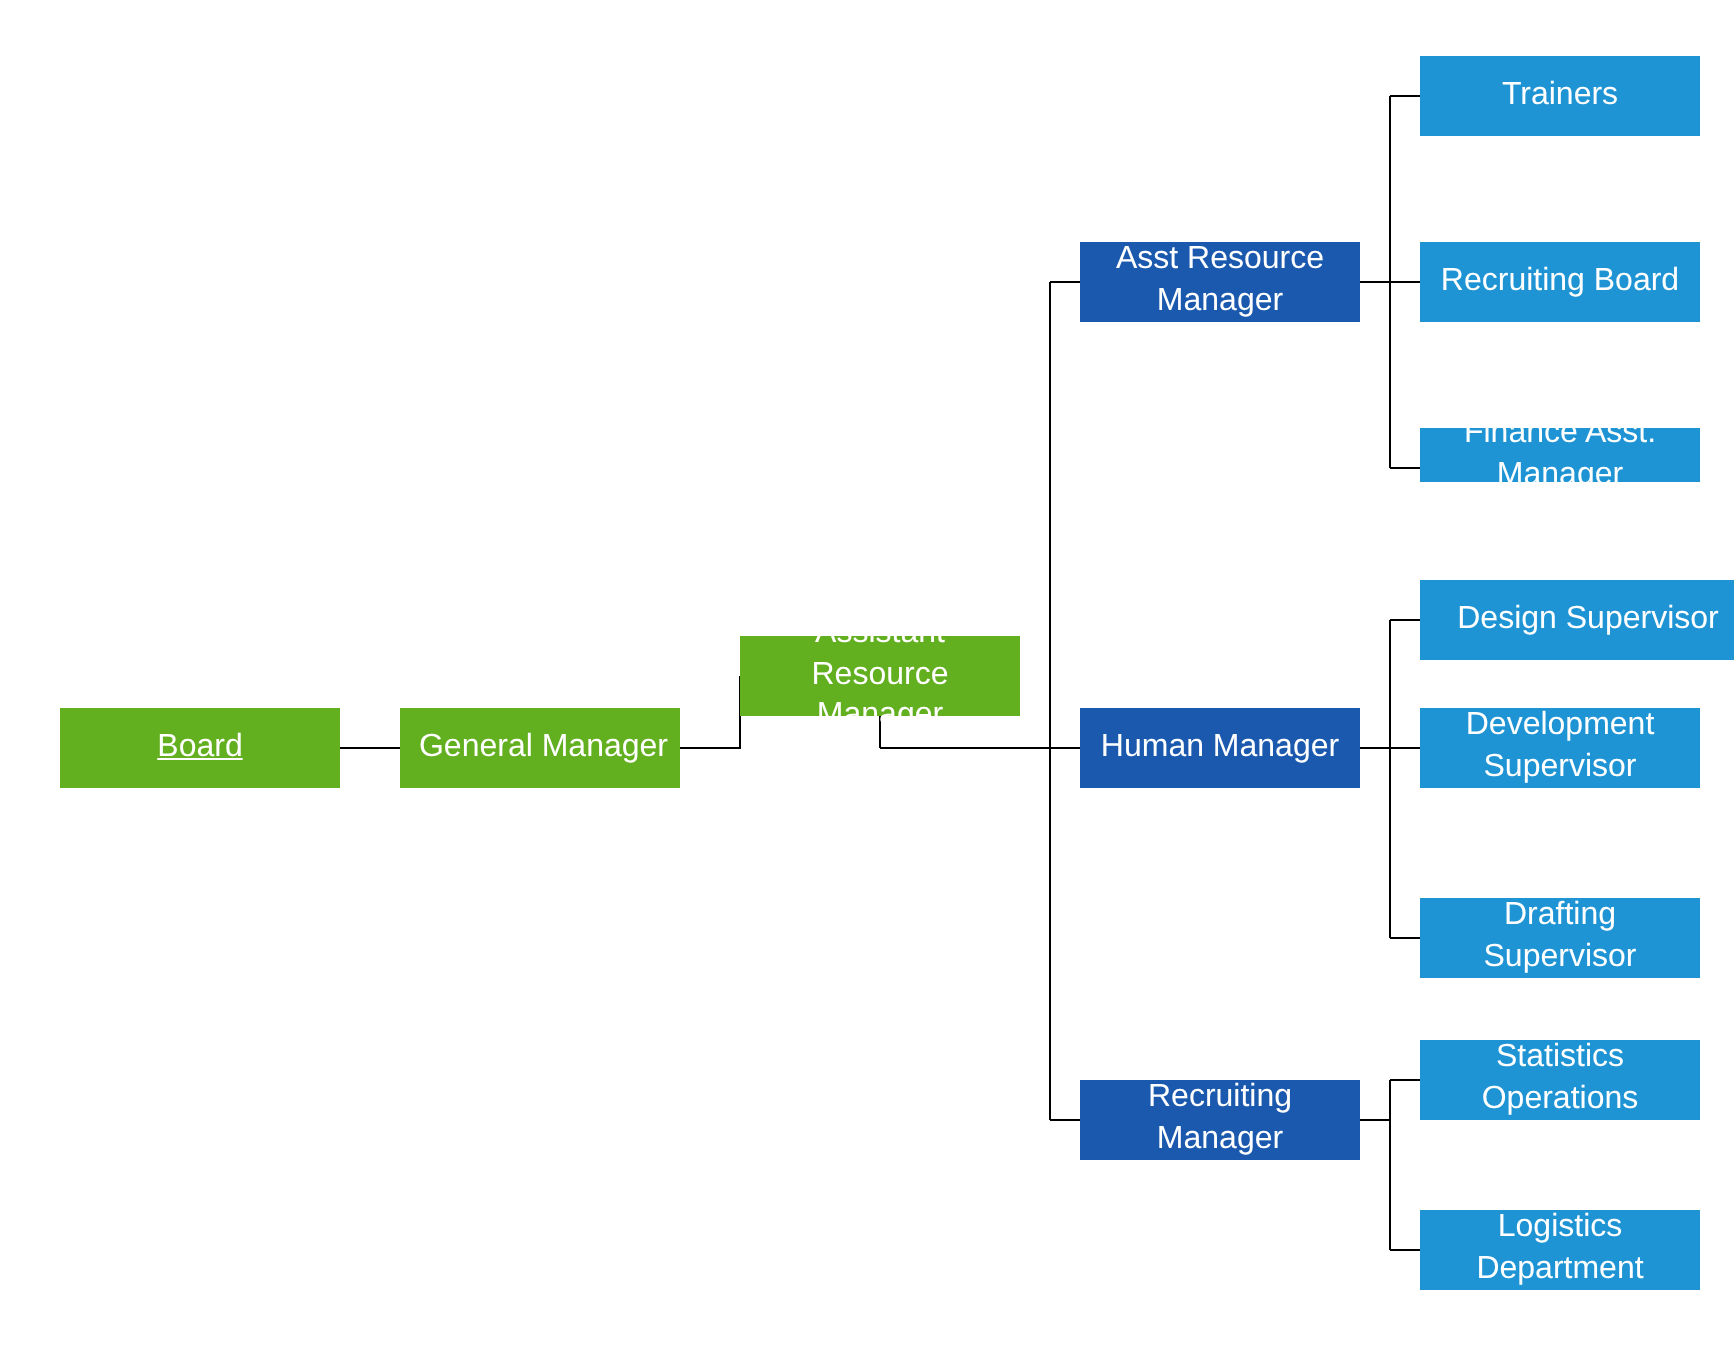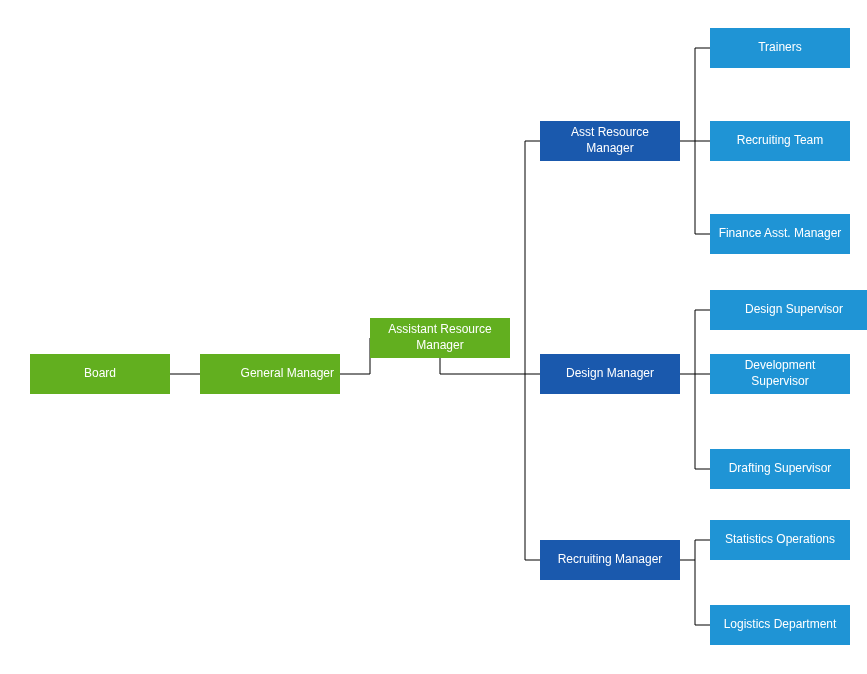--- a/index.html
+++ b/index.html
@@ -12,21 +12,21 @@
     position: relative;
     overflow: hidden;
   }
   .node {
     position: absolute;
     display: flex;
     align-items: center;
     justify-content: center;
     text-align: center;
     color: #ffffff;
-    font-size: 12px;
+    font-size: 16px;
     line-height: 1.3;
     padding: 4px 6px;
     box-sizing: border-box;
   }
   svg.connectors {
     position: absolute;
     left: 0;
     top: 0;
     width: 867px;
     height: 674px;
@@ -70,49 +70,49 @@
   <path d="M 695 310 L 710 310"></path>
   <path d="M 695 374 L 710 374"></path>
   <path d="M 695 469 L 710 469"></path>
 
   <path d="M 680 560 L 695 560"></path>
   <path d="M 695 540 L 695 625"></path>
   <path d="M 695 540 L 710 540"></path>
   <path d="M 695 625 L 710 625"></path>
 </svg>
 
-<div class="node" style="left:30px; top:354px; width:140px; height:40px; background:#62af1f;">
+<div class="node" style="left:30px; top:354px; width:140px; height:40px; background:#62af1f;text-decoration:underline;">
   <span>Board</span>
 </div>
 
 <div class="node" style="left:200px; top:354px; width:140px; height:40px; background:#62af1f;justify-content:flex-end;">
   <span>General Manager</span>
 </div>
 
 <div class="node" style="left:370px; top:318px; width:140px; height:40px; background:#62af1f;">
   <span>Assistant Resource Manager</span>
 </div>
 
 <div class="node" style="left:540px; top:121px; width:140px; height:40px; background:#1a59ad;">
   <span>Asst Resource Manager</span>
 </div>
 <div class="node" style="left:540px; top:354px; width:140px; height:40px; background:#1a59ad;">
-  <span>Design Manager</span>
+  <span>Human Manager</span>
 </div>
 <div class="node" style="left:540px; top:540px; width:140px; height:40px; background:#1a59ad;">
   <span>Recruiting Manager</span>
 </div>
 
 <div class="node" style="left:710px; top:28px; width:140px; height:40px; background:#1f94d5;">
   <span>Trainers</span>
 </div>
 <div class="node" style="left:710px; top:121px; width:140px; height:40px; background:#1f94d5;">
-  <span>Recruiting Team</span>
+  <span>Recruiting Board</span>
 </div>
-<div class="node" style="left:710px; top:214px; width:140px; height:40px; background:#1f94d5;">
+<div class="node" style="left:710px; top:214px; width:140px; height:27px; background:#1f94d5;">
   <span>Finance Asst. Manager</span>
 </div>
 
 <div class="node" style="left:710px; top:290px; width:168px; height:40px; background:#1f94d5;">
   <span>Design Supervisor</span>
 </div>
 <div class="node" style="left:710px; top:354px; width:140px; height:40px; background:#1f94d5;">
   <span>Development Supervisor</span>
 </div>
 <div class="node" style="left:710px; top:449px; width:140px; height:40px; background:#1f94d5;">

